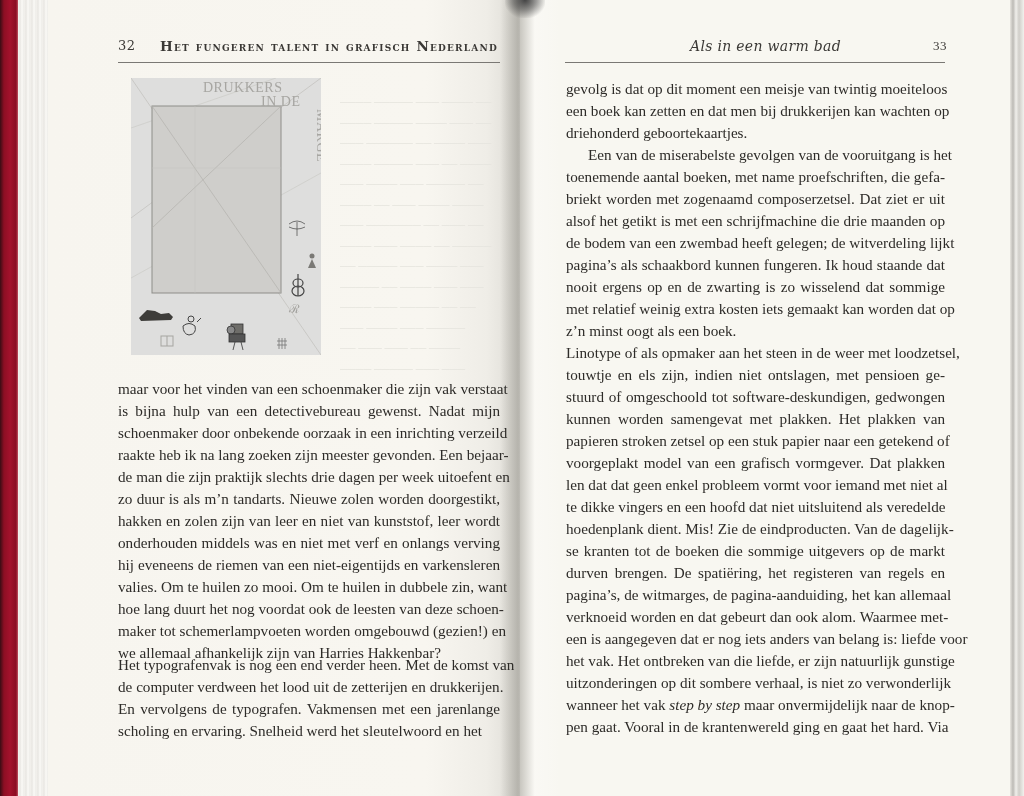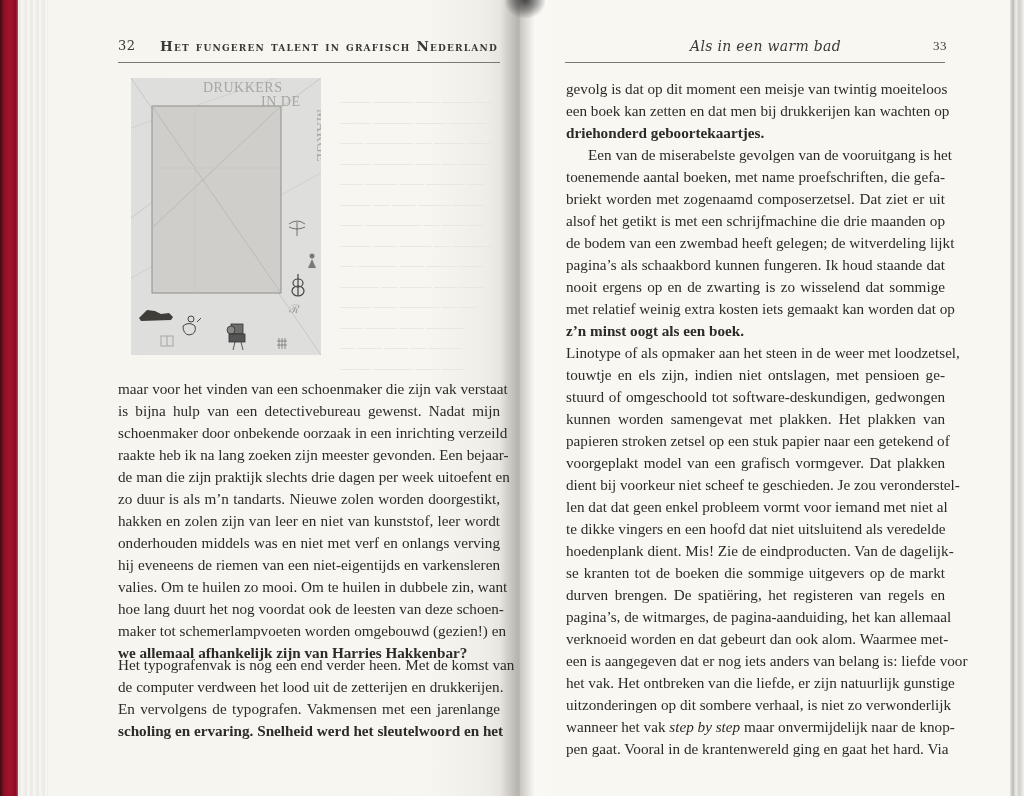--- a/index.html
+++ b/index.html
@@ -61,21 +61,21 @@
   .iw1 { left:72px; top:2px; }
   .iw2 { left:130px; top:16px; }
   .iw3 { left:182px; top:31px; writing-mode:vertical-rl; font-size:14px; }
 
   
   .text {
     position:absolute; font-size:15.2px; line-height:22px; text-align:justify;
     font-family:"Liberation Serif", serif; color:#2d2b28;
   }
   .text .line { display:block; text-align:justify; text-align-last:justify; white-space:nowrap; }
-  .text .line.last { text-align-last:left;font-weight:bold; }
+  .text .line.last { text-align-last:left; }
   .text .indent { padding-left:22px; }
   .text-left-1 { left:118px; top:378px; width:382px; }
   .text-left-2 { left:118px; top:654px; width:382px; }
   .text-right { left:566px; top:78px; width:379px; }
   .ghost {
     position:absolute; left:340px; top:92px; width:170px; font-size:11px; line-height:20.5px;
     color:#e6e4de; font-family:"Liberation Serif", serif; white-space:nowrap; overflow:hidden;
   }
 </style>
 </head>
@@ -205,21 +205,20 @@
     <span class="line">pagina’s als schaakbord kunnen fungeren. Ik houd staande dat</span>
     <span class="line">nooit ergens op en de zwarting is zo wisselend dat sommige</span>
     <span class="line">met relatief weinig extra kosten iets gemaakt kan worden dat op</span>
     <span class="line last">z’n minst oogt als een boek.</span>
     <span class="line">Linotype of als opmaker aan het steen in de weer met loodzetsel,</span>
     <span class="line">touwtje en els zijn, indien niet ontslagen, met pensioen ge-</span>
     <span class="line">stuurd of omgeschoold tot software-deskundigen, gedwongen</span>
     <span class="line">kunnen worden samengevat met plakken. Het plakken van</span>
     <span class="line">papieren stroken zetsel op een stuk papier naar een getekend of</span>
     <span class="line">voorgeplakt model van een grafisch vormgever. Dat plakken</span>
-    <span class="line">dient bij voorkeur niet scheef te geschieden. Je zou veronderstel-</span>
     <span class="line">len dat dat geen enkel probleem vormt voor iemand met niet al</span>
     <span class="line">te dikke vingers en een hoofd dat niet uitsluitend als veredelde</span>
     <span class="line">hoedenplank dient. Mis! Zie de eindproducten. Van de dagelijk-</span>
     <span class="line">se kranten tot de boeken die sommige uitgevers op de markt</span>
     <span class="line">durven brengen. De spatiëring, het registeren van regels en</span>
     <span class="line">pagina’s, de witmarges, de pagina-aanduiding, het kan allemaal</span>
     <span class="line">verknoeid worden en dat gebeurt dan ook alom. Waarmee met-</span>
     <span class="line">een is aangegeven dat er nog iets anders van belang is: liefde voor</span>
     <span class="line">het vak. Het ontbreken van die liefde, er zijn natuurlijk gunstige</span>
     <span class="line">uitzonderingen op dit sombere verhaal, is niet zo verwonderlijk</span>

